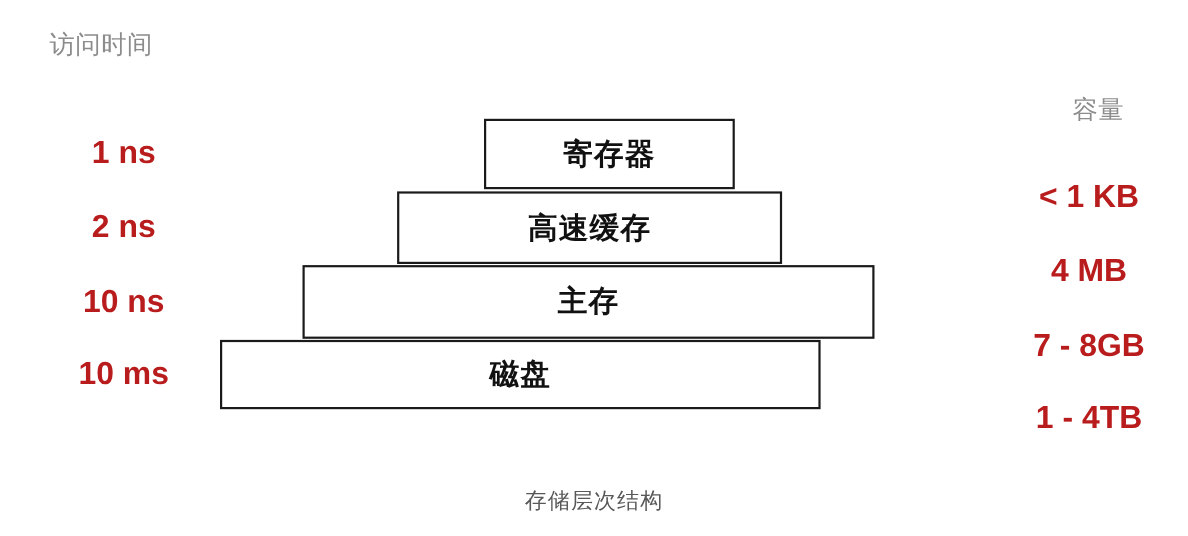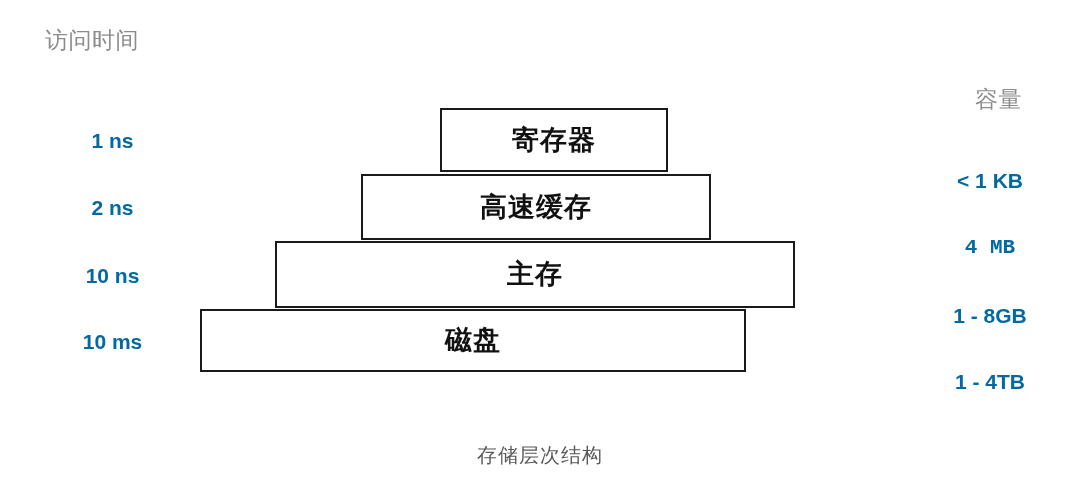--- a/index.html
+++ b/index.html
@@ -26,23 +26,23 @@
     color: #8c8c8c;
     letter-spacing: 0.5px;
     white-space: nowrap;
   }
   #header-access-time { left: 45px;  top: 25px; }
   #header-capacity    { right: 58px; top: 48px; margin-top: 36px; }
 
   
   .metric-label {
     position: absolute;
-    font-size: 21px;
+    font-size: 29px;
     font-weight: bold;
-    color: #0369a1;
+    color: #b91c1c;
     white-space: nowrap;
     line-height: 1;
     transform: translateY(-50%);
   }
   .metric-left  { left: 0;   width: 225px; text-align: center; }
   .metric-right { right: 0;  width: 180px; text-align: center; margin-top: 40px; }
 
   
   .tier {
     position: absolute;
@@ -83,22 +83,22 @@
   <div class="col-header" id="header-access-time">访问时间</div>
 
   <div class="col-header" id="header-capacity">容量</div>
 
   <div class="metric-label metric-left" style="top:140px;">1 ns</div>
   <div class="metric-label metric-left" style="top:207px;">2 ns</div>
   <div class="metric-label metric-left" style="top:275px;">10 ns</div>
   <div class="metric-label metric-left" style="top:341px;">10 ms</div>
 
   <div class="metric-label metric-right" style="top:140px;">&lt; 1 KB</div>
-  <div class="metric-label metric-right" style="top:207px;font-family:Liberation Mono, monospace;">4 MB</div>
-  <div class="metric-label metric-right" style="top:275px;">1 - 8GB</div>
+  <div class="metric-label metric-right" style="top:207px;">4 MB</div>
+  <div class="metric-label metric-right" style="top:275px;">7 - 8GB</div>
   <div class="metric-label metric-right" style="top:341px;">1 - 4TB</div>
 
   <div class="tier" style="left:440px; top:108px; width:228px; height:64px;">
     <span class="tier-label">寄存器</span>
   </div>
 
   <div class="tier" style="left:361px; top:174px; width:350px; height:66px;">
     <span class="tier-label">高速缓存</span>
   </div>
 

